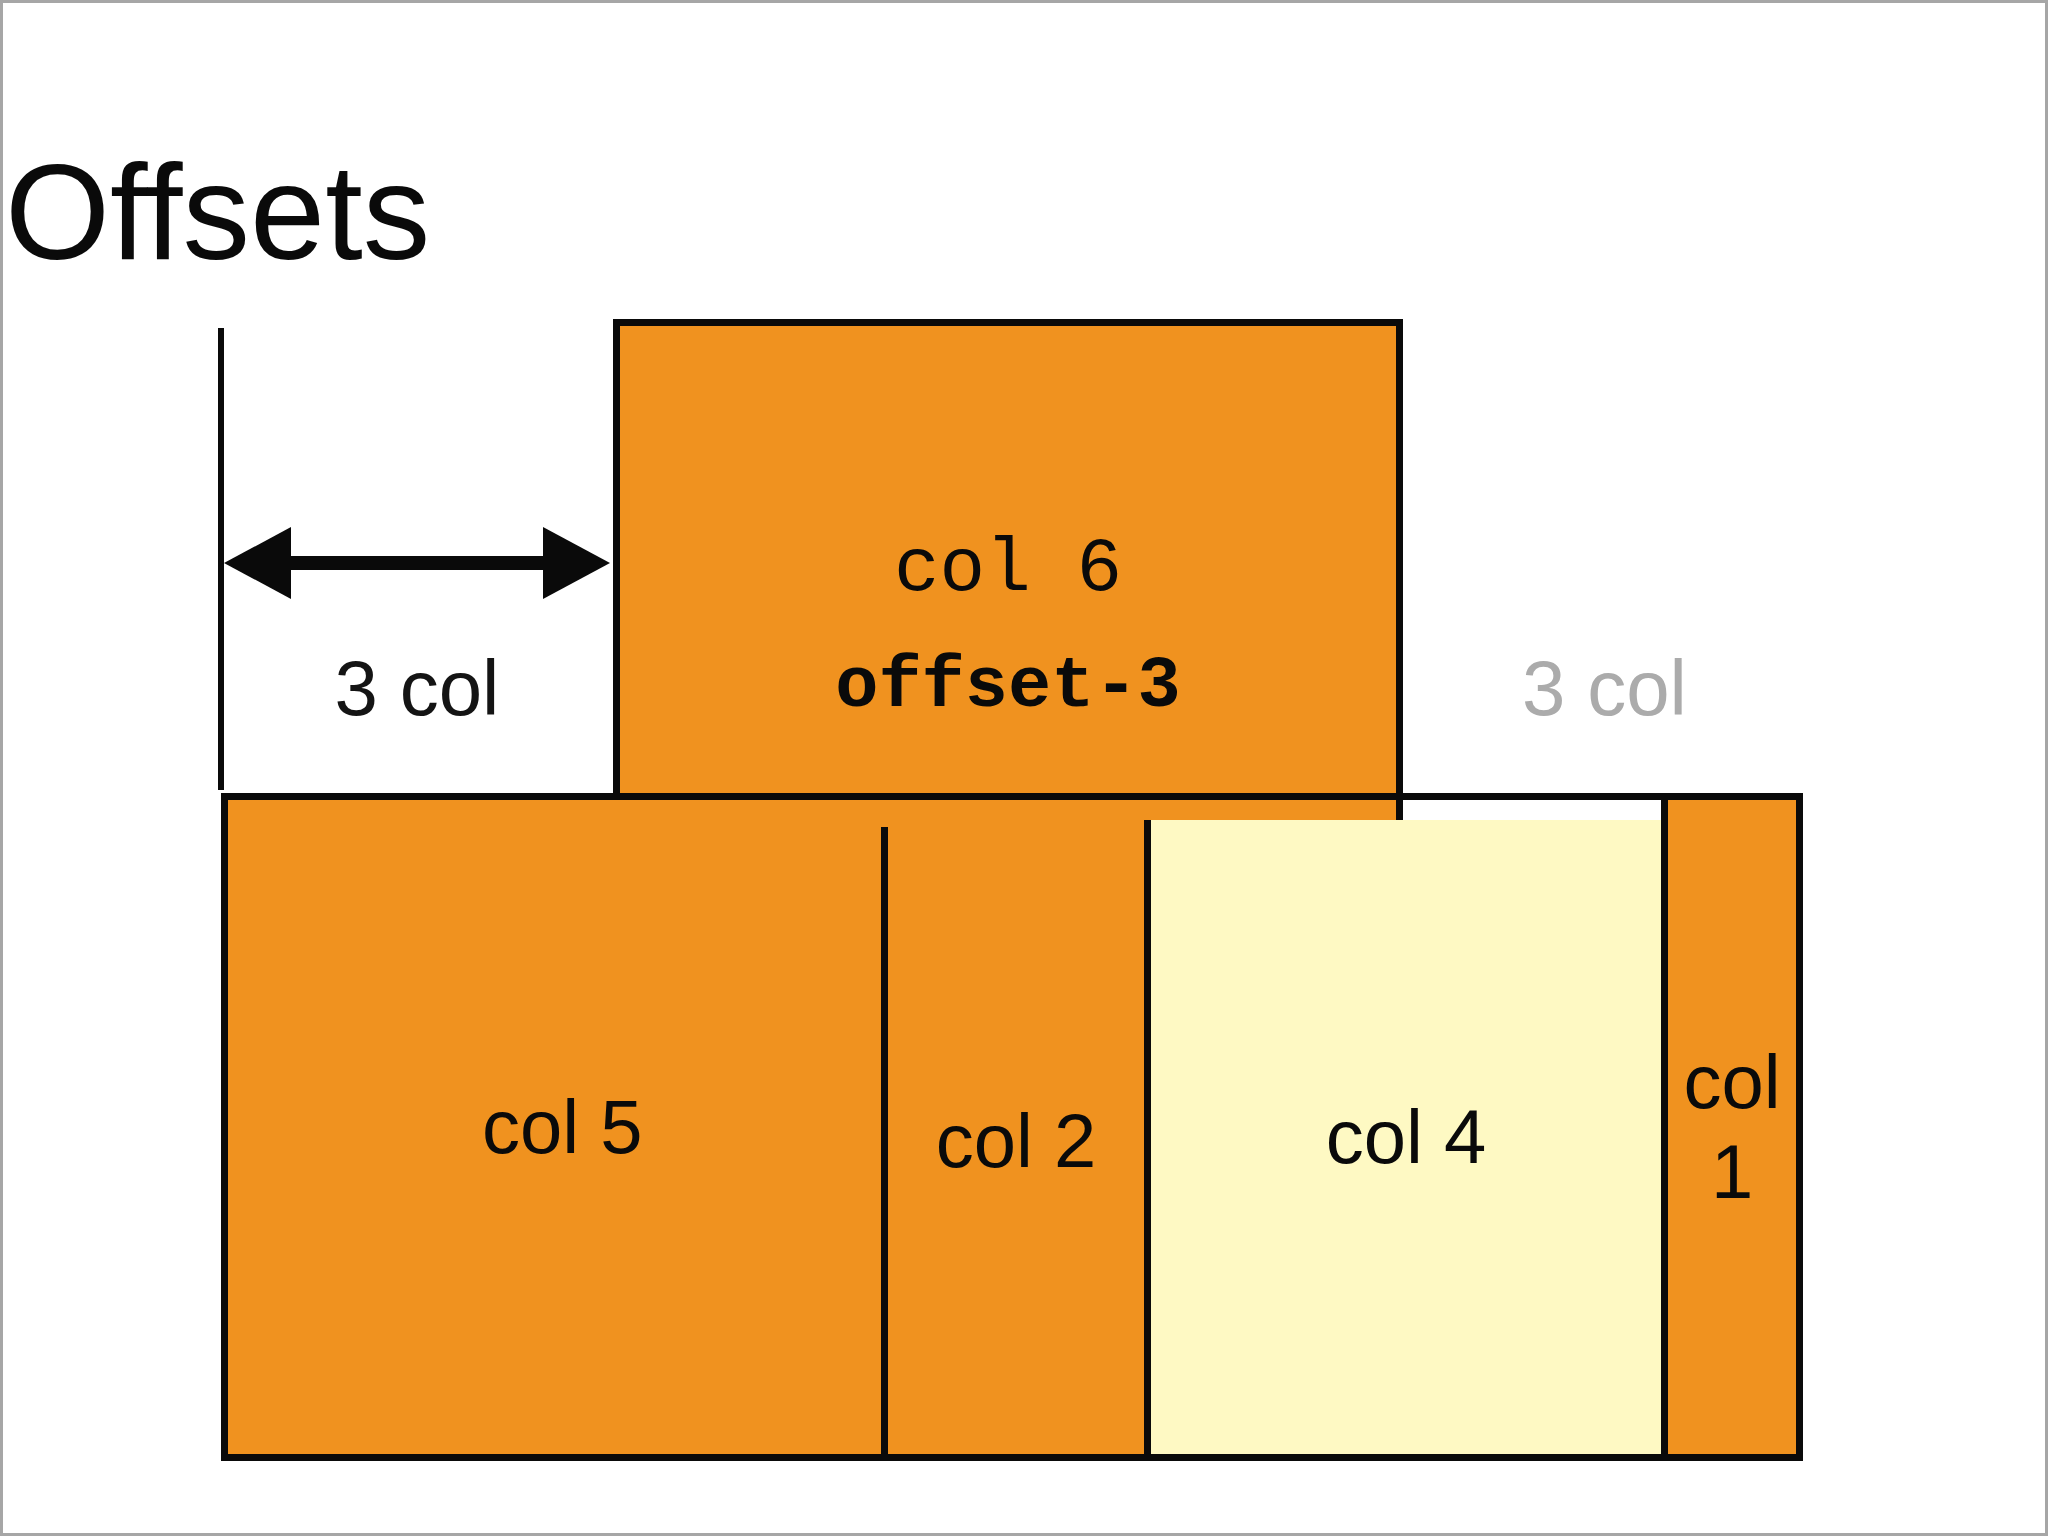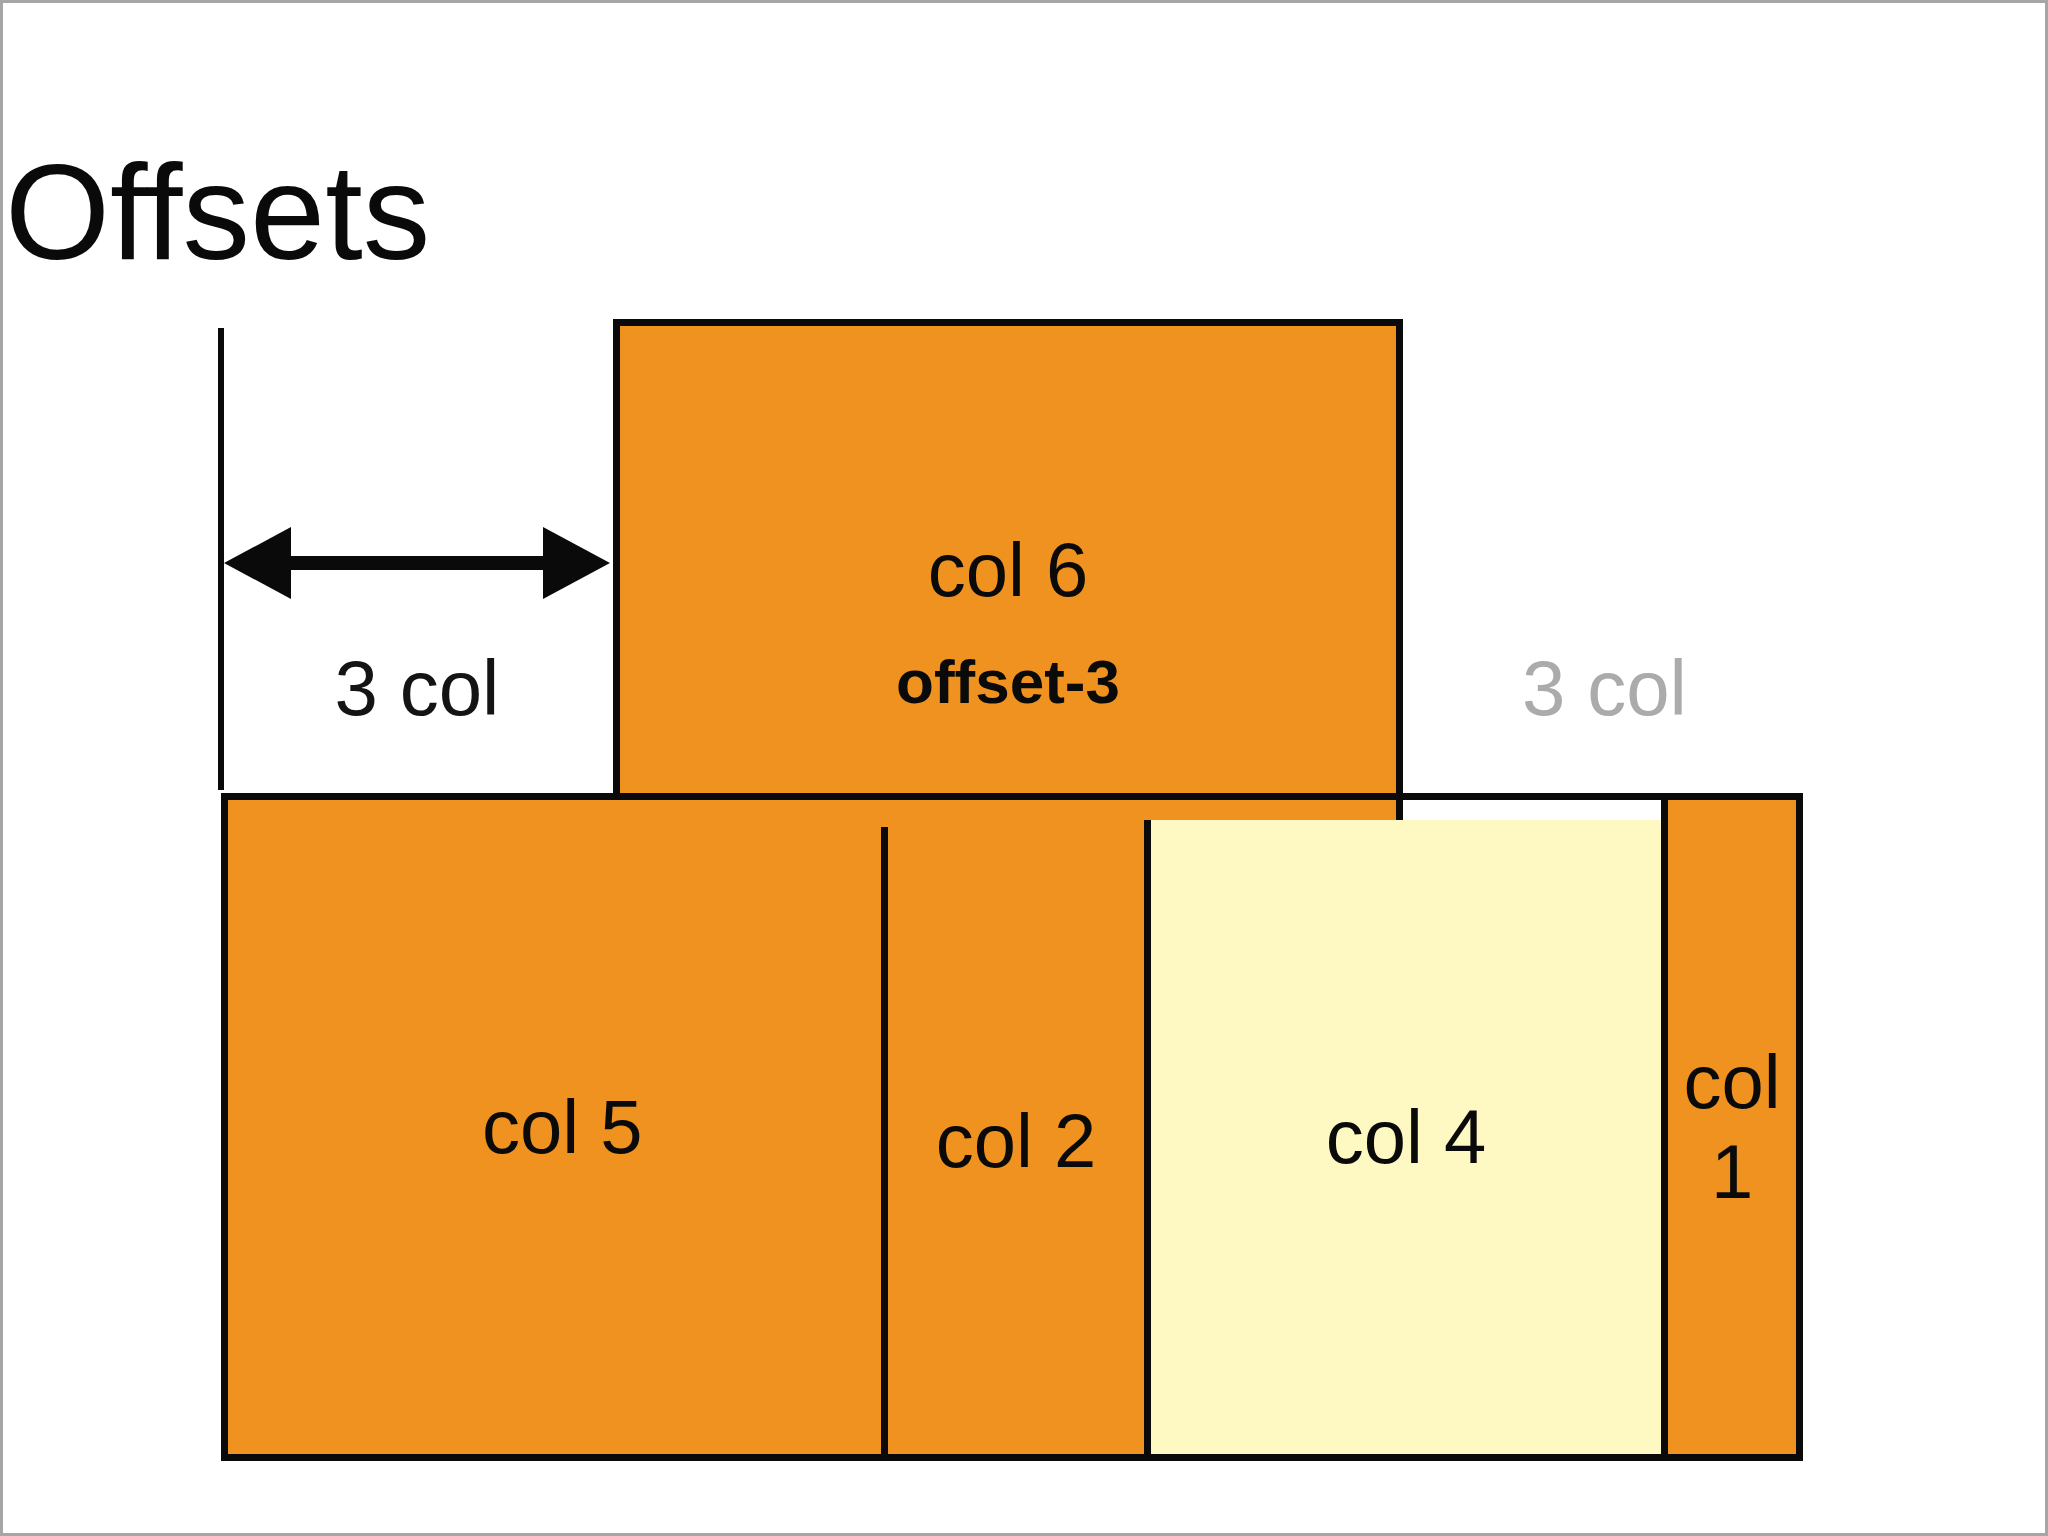--- a/index.html
+++ b/index.html
@@ -31,28 +31,29 @@
     color:#141414;
   }
   .remaining-size-label {
     position:absolute; left:1403px; top:646px; width:397px;
     text-align:center; font-size:78px; line-height:1;
   }
   .col6-box {
     position:absolute; left:610px; top:316px;
     width:790px; height:560px;
     box-sizing:border-box;
+    font-family:Liberation Mono, monospace;
   }
   .col6-main {
     position:absolute; top:206px; left:0; width:100%;
     text-align:center; font-size:76px; line-height:1;
   }
   .col6-sub {
     position:absolute; top:325px; left:0; width:100%;
-    text-align:center; font-size:62px; font-weight:700; line-height:1;
+    text-align:center; font-size:72px; font-weight:700; line-height:1;
   }
   .bottom-row {
     position:absolute; left:218px; top:790px;
     width:1582px; height:668px;
     box-sizing:border-box;
     display:flex;
   }
   .cell {
     display:flex; align-items:center; justify-content:center;
     font-size:76px; line-height:1.18; text-align:center;

